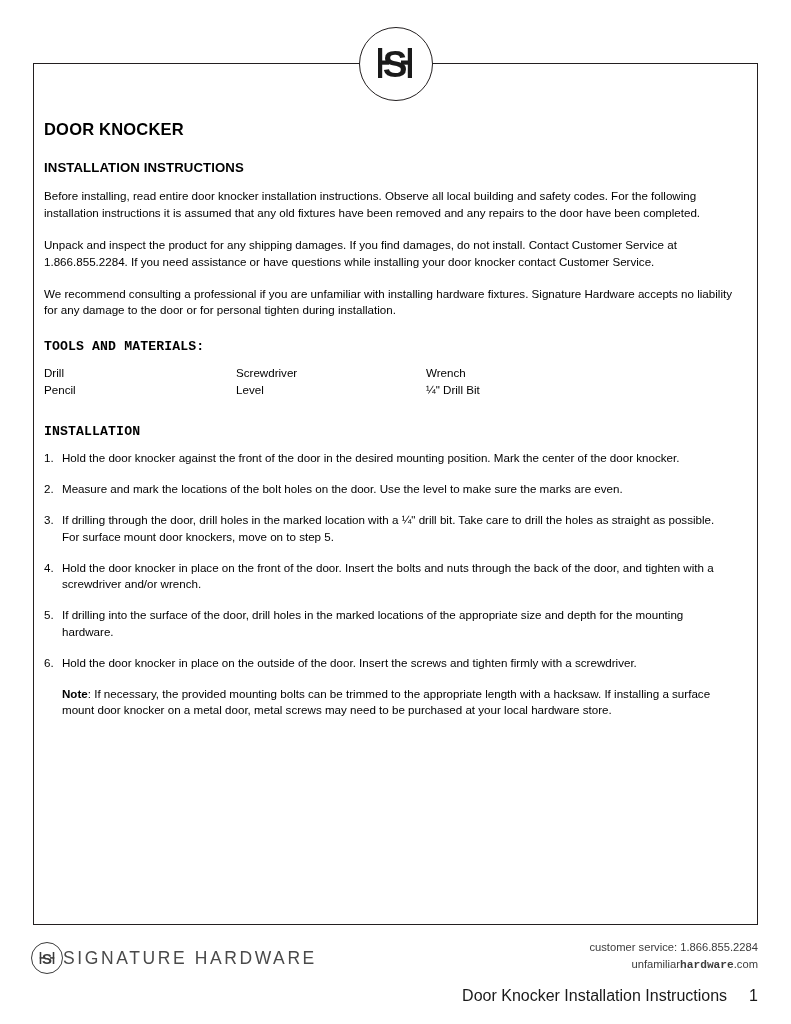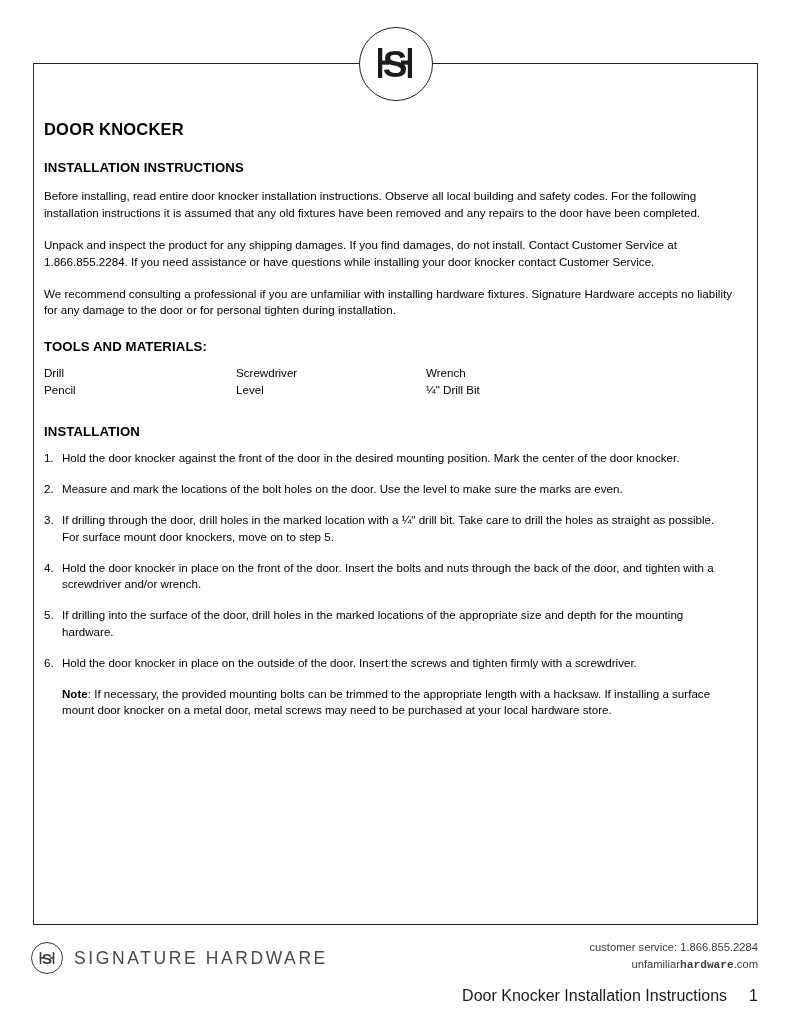--- a/index.html
+++ b/index.html
@@ -68,20 +68,21 @@
   h2.section-heading {
     font-size: 13.2px;
     font-weight: bold;
     letter-spacing: 0.1px;
     margin: 0 0 13px 0;
     line-height: 1.15;
   }
 
   h2.section-heading.tight {
     margin-bottom: 11px;
+    font-family: Liberation Mono, monospace;
   }
 
   p.body-text {
     font-size: 11.6px;
     line-height: 1.45;
     margin: 0 0 15px 0;
     text-align: left;
   }
   p.body-text.last { margin-bottom: 20px; }
 
@@ -148,21 +149,20 @@
   #footer-logo-mark {
     width: 32px;
     height: 32px;
     border-radius: 50%;
     border: 1.1px solid #3b3b3b;
     box-sizing: border-box;
     flex: 0 0 auto;
   }
   #footer-logo-mark svg { display: block; }
   #footer-brand-name {
-    margin-left: 11px;
     font-size: 17.5px;
     letter-spacing: 2.6px;
     color: #4a4a4a;
     font-weight: 400;
     white-space: nowrap;
   }
 
   #footer-contact {
     position: absolute;
     right: 33px;

